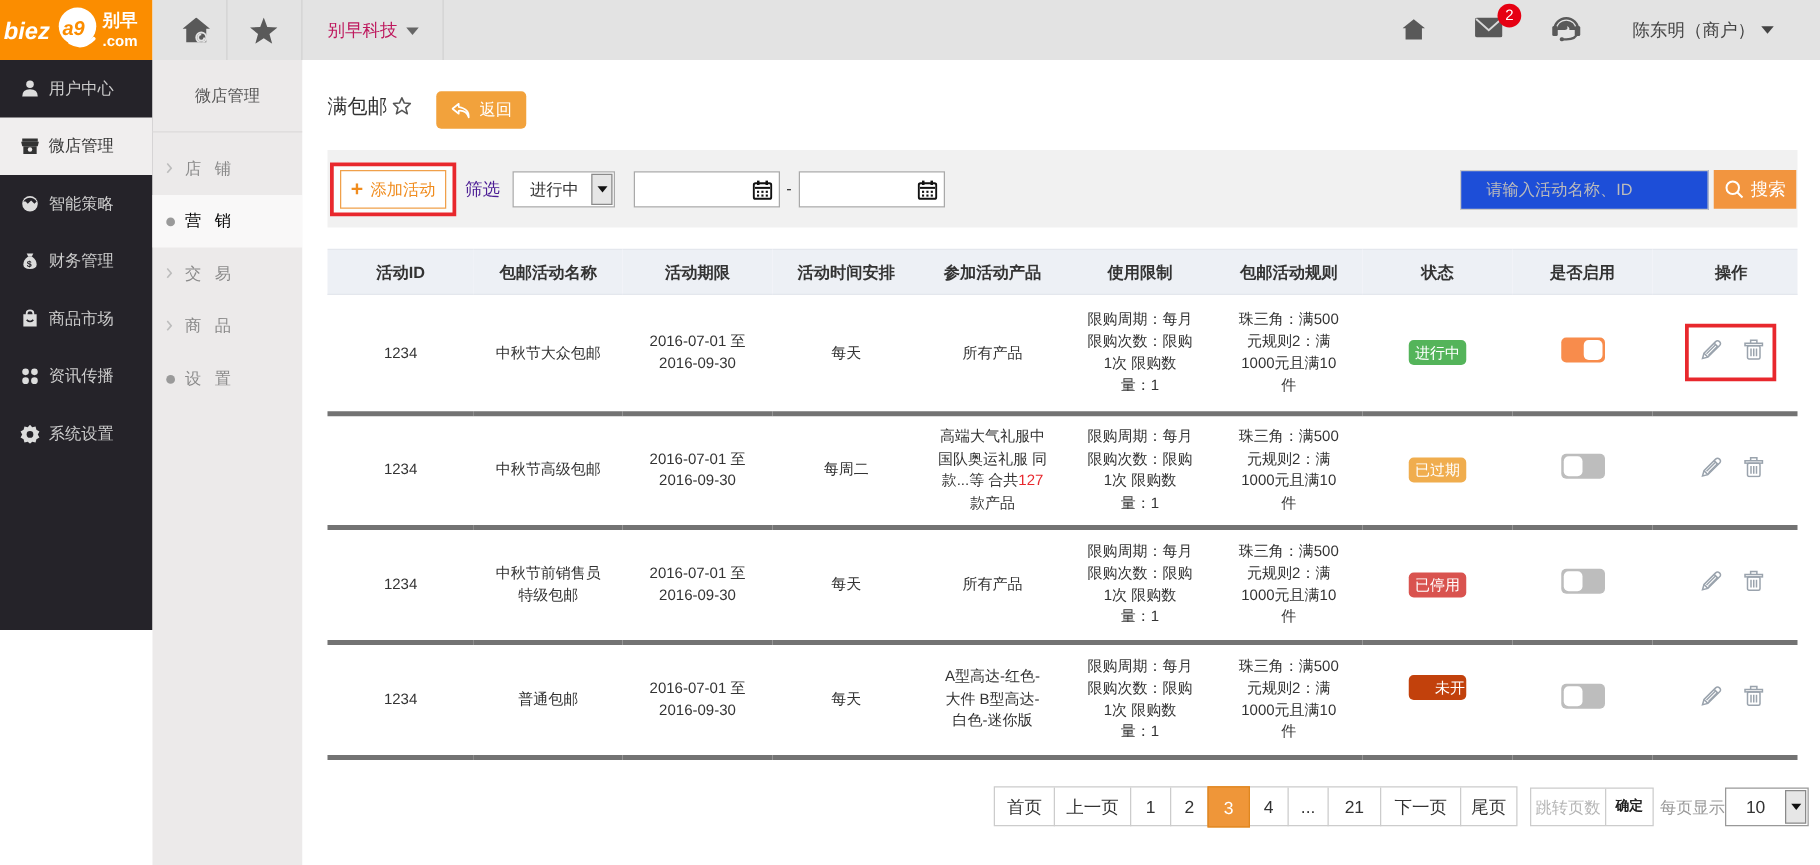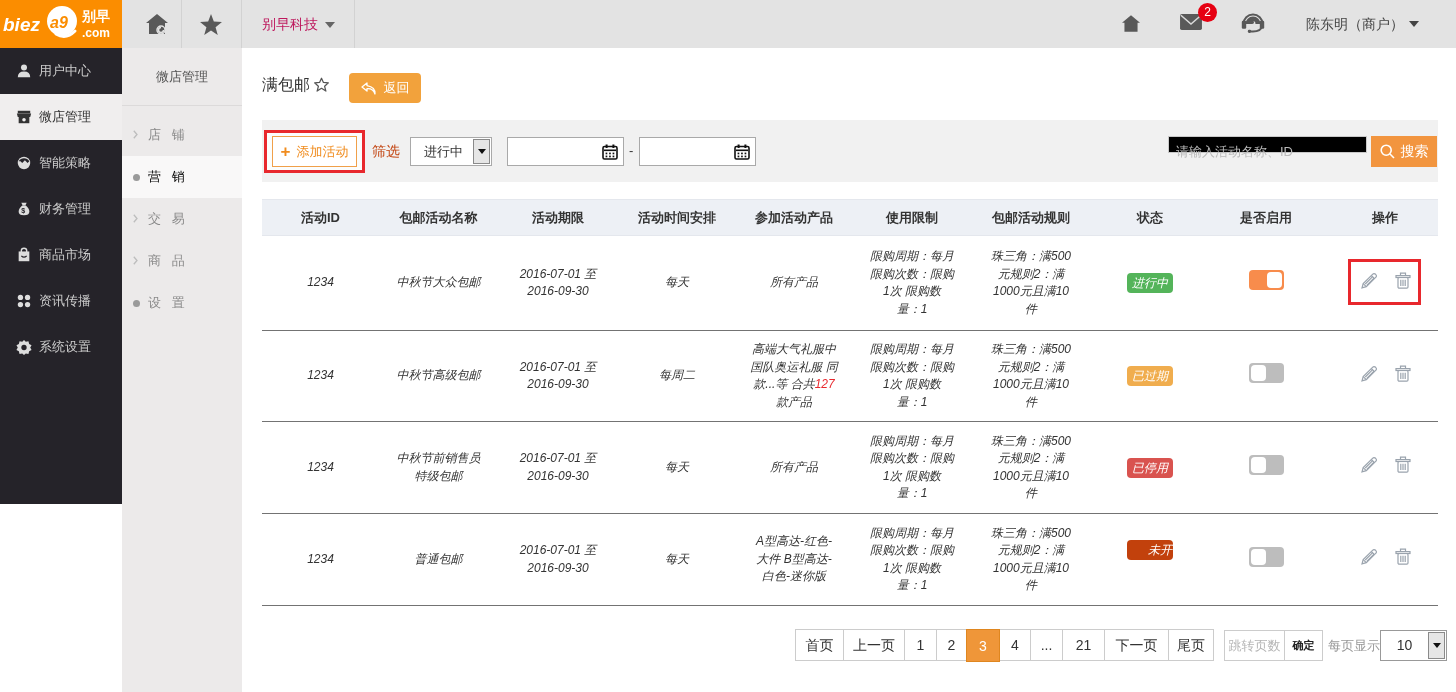--- a/index.html
+++ b/index.html
@@ -33,36 +33,36 @@
 .dot { display:inline-block; width:7px; height:7px; border-radius:50%; background:#9a9a9a; }
 
 
 #main { left:242px; top:48px; width:1214px; height:644px; background:#fff; }
 #pagetitle { position:absolute; left:20px; top:27px; font-size:16px; color:#333; }
 #backbtn { position:absolute; left:107px; top:25px; width:72px; height:30px; background:#f2a23c; border-radius:4px; color:#fff; font-size:13px; display:flex; align-items:center; justify-content:center; }
 #filterbar { position:absolute; left:20px; top:72px; width:1176px; height:62px; background:#f1f1f1; }
 #addwrap { position:absolute; left:2px; top:10px; border:3px solid #e8282d; padding:3px 5px; background:#fbfdfd; }
 #addbtn { width:85px; height:31px; background:#fff; border:1px solid #f0a04a; color:#f08c1e; font-size:13px; display:flex; align-items:center; justify-content:center; }
 #addbtn .plus { font-size:17px; margin-right:6px; font-weight:bold; }
-#filterlabel { position:absolute; left:110px; top:0; height:62px; line-height:62px; font-size:14px; color:#c2410c; }
+#filterlabel { position:absolute; left:110px; top:0; height:62px; line-height:62px; font-size:14px; color:#4c1d95; }
 .selbox { position:absolute; top:17px; height:29px; background:#fff; border:1px solid #a9a9a9; display:flex; align-items:center; }
 #sel1 { left:148px; width:82px; padding-left:13px; font-size:13px; }
 .selbtn { position:absolute; right:1px; top:1px; bottom:1px; width:17px; background:#e6e6e6; border:1px solid #8a8a8a; display:flex; align-items:center; justify-content:center; }
 .selbtn .tri { width:0; height:0; border-left:4px solid transparent; border-right:4px solid transparent; border-top:5px solid #111; }
 .datebox { position:absolute; top:17px; width:117px; height:29px; background:#fff; border:1px solid #a9a9a9; }
 .datebox svg { position:absolute; right:5px; top:6px; }
 #dash { position:absolute; left:367px; top:0; height:62px; line-height:62px; color:#333; }
-#searchinput { position:absolute; left:906px; top:16px; width:199px; height:17px; background:#000000; border:1px solid #c9c9c9; color:#bbb; font-size:13px; line-height:29px; padding-left:7px; }
+#searchinput { position:absolute; left:906px; top:16px; width:199px; height:32px; background:#1d4ed8; border:1px solid #c9c9c9; color:#bbb; font-size:13px; line-height:29px; padding-left:20px; }
 #searchbtn { position:absolute; left:1109px; top:16px; width:66px; height:31px; background:#f2953f; color:#fff; font-size:14px; display:flex; align-items:center; justify-content:center; }
 
 
 #tbl { position:absolute; left:20px; top:151px; width:1176px; border-collapse:collapse; table-layout:fixed; }
 #tbl th { background:#edf0f5; height:36px; font-size:13px; color:#333; font-weight:bold; border:1px solid #e4e7ed; border-left:none; border-right:none; }
 #tbl th:last-child { padding-left:10px; }
-#tbl td { border-bottom:1px solid #737373; text-align:center; font-size:12px; color:#333; padding:8px 6px; line-height:17.5px;font-style:italic; }
+#tbl td { border-bottom:4px solid #737373; text-align:center; font-size:12px; color:#333; padding:8px 6px; line-height:17.5px; }
 #tbl tr.r { height:92px; }
 #tbl tr.r1 { height:95px; }
 #tbl tr.r2 { height:91px; }
 .badge { display:inline-block; width:46px; height:20px; line-height:20px; border-radius:4px; color:#fff; font-size:12px; text-align:center; }
 .b-green{background:#54b45a;} .b-orange{background:#f0ad4e;} .b-red{background:#d9534f;} .b-gray{background:#c2410c;padding-left:20px;}
 .toggle { display:inline-block; position:relative; width:35px; height:20px; border-radius:4px; }
 .t-on { background:#f88c4c; }
 .t-off { background:#bdbdbd; }
 .knob { position:absolute; top:2px; width:15px; height:16px; background:#fff; border-radius:4px; }
 .t-on .knob { right:2px; }

